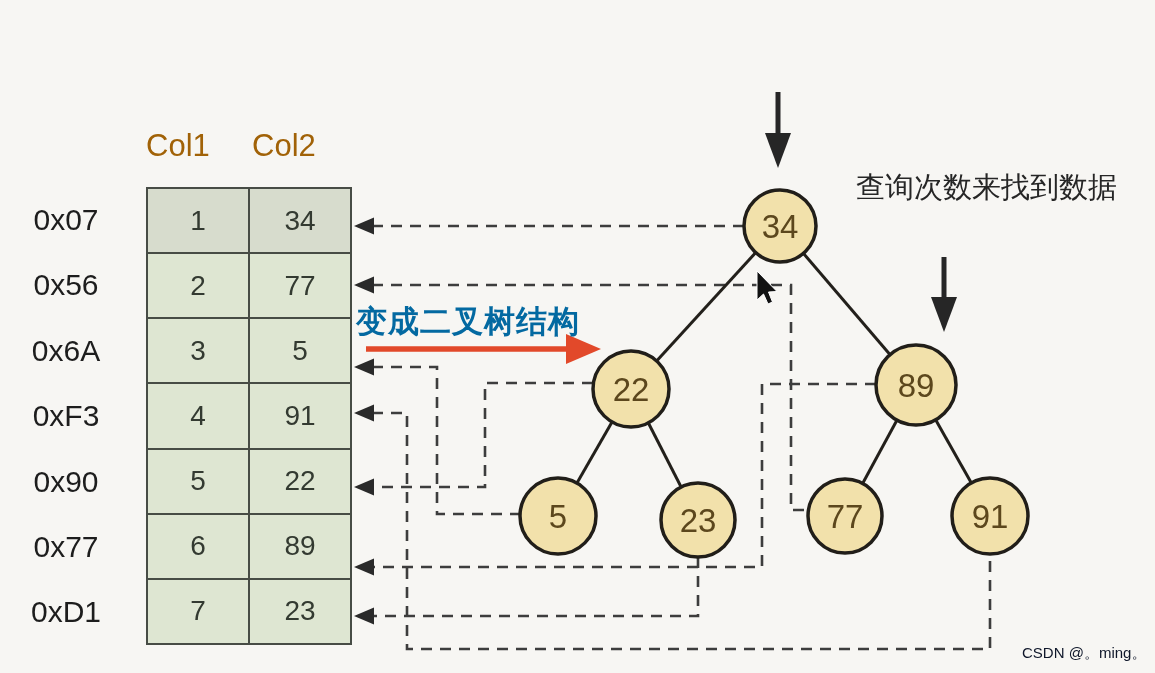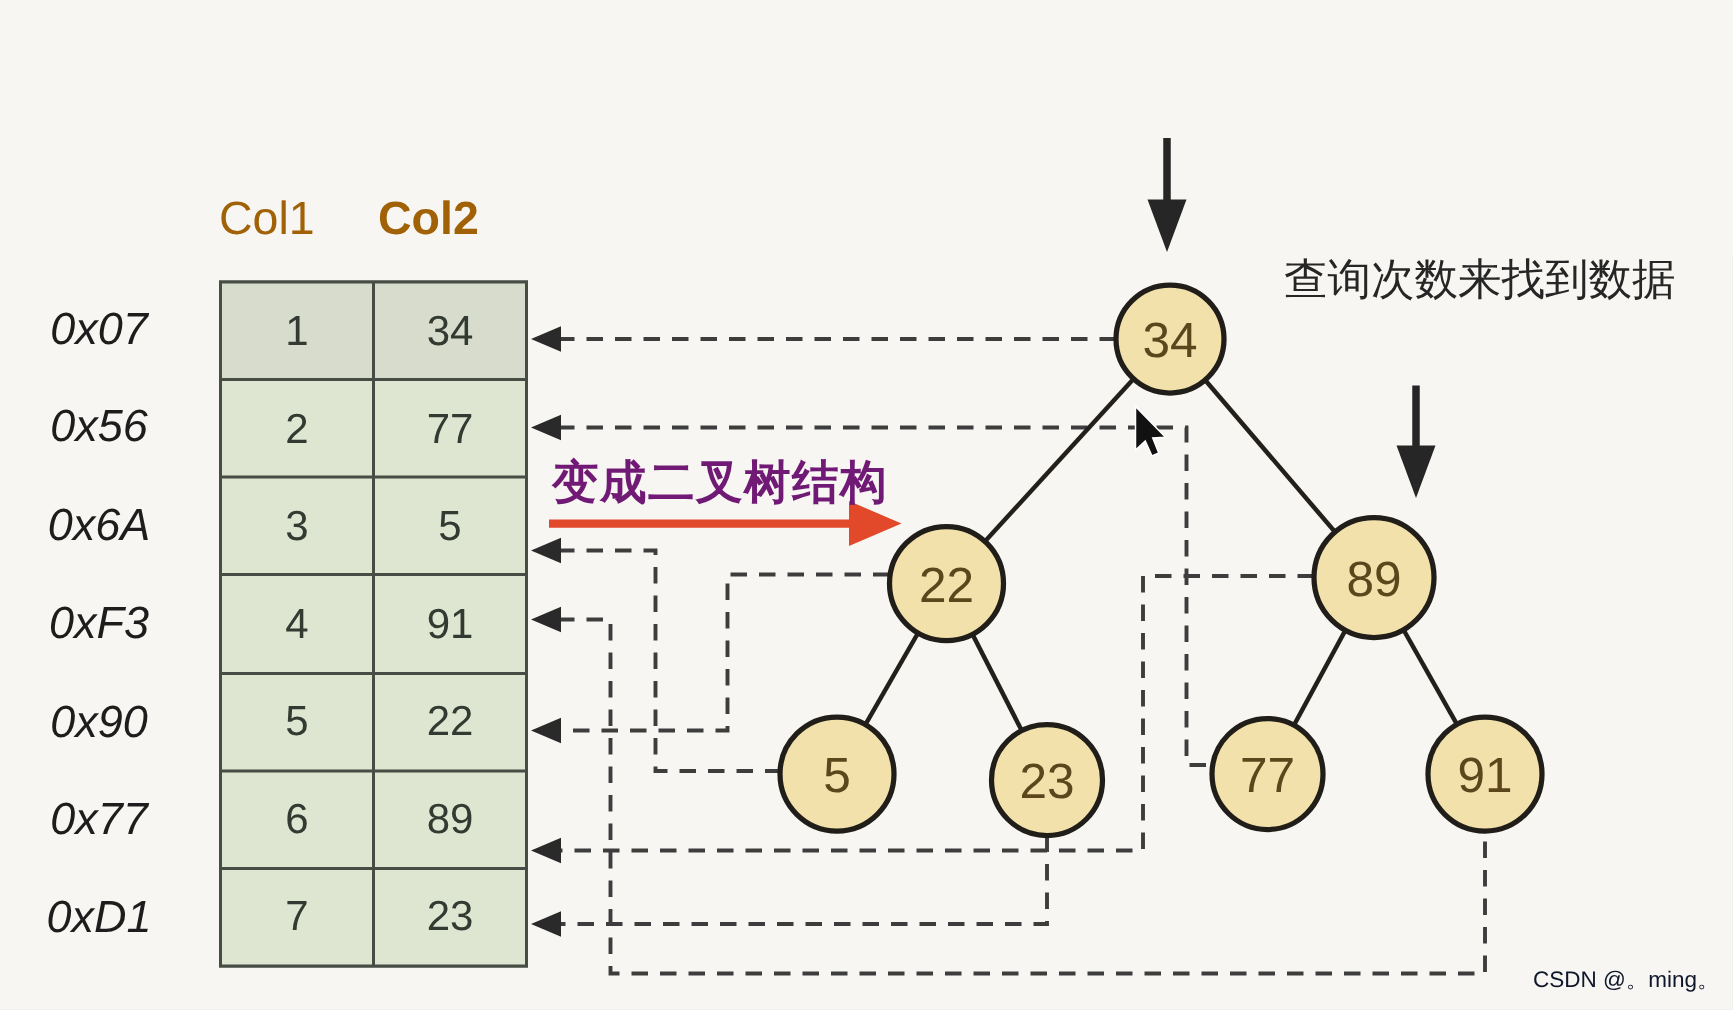--- a/index.html
+++ b/index.html
@@ -18,48 +18,48 @@
     background:#dee6d2;display:flex;align-items:center;justify-content:center;
     font-size:28px;color:#333a31;
   }
   .cell.first{background:#d7dccd;}
   .colhead{
     position:absolute;top:128px;width:103px;
     font-size:31px;color:#a16207;
   }
   .addr{
     position:absolute;left:22px;width:88px;text-align:center;
-    font-size:30px;color:#1d1d1d;line-height:40px;height:40px;font-style:italic;
+    font-size:30px;color:#1d1d1d;line-height:40px;height:40px;
   }
   
   .note{
     position:absolute;font-size:29px;color:#262626;line-height:39px;
     white-space:nowrap;
   }
   .transform-label{
-    position:absolute;left:368px;top:301px;font-size:31px;font-weight:bold;
-    color:#701a75;white-space:nowrap;letter-spacing:1px;
+    position:absolute;left:356px;top:301px;font-size:31px;font-weight:bold;
+    color:#0369a1;white-space:nowrap;letter-spacing:1px;
   }
   .watermark{
     position:absolute;left:1022px;top:644px;font-size:15px;color:#0f172a;
     white-space:nowrap;
   }
   svg{position:absolute;left:0;top:0;}
   .node-text{
     font-family:"Liberation Sans","DejaVu Sans",sans-serif;
     font-size:33px;fill:#5c471d;
   }
 </style>
 </head>
 <body>
 
 <div id="canvas">
 
   <div class="colhead" style="left:146px;">Col1</div>
-  <div class="colhead" style="left:252px;font-weight:bold;">Col2</div>
+  <div class="colhead" style="left:252px;">Col2</div>
 
   <div class="addr" style="top:200px;">0x07</div>
   <div class="addr" style="top:265px;">0x56</div>
   <div class="addr" style="top:331px;">0x6A</div>
   <div class="addr" style="top:396px;">0xF3</div>
   <div class="addr" style="top:462px;">0x90</div>
   <div class="addr" style="top:527px;text-align:center;">0x77</div>
   <div class="addr" style="top:592px;">0xD1</div>
 
   <div class="dbtable">

